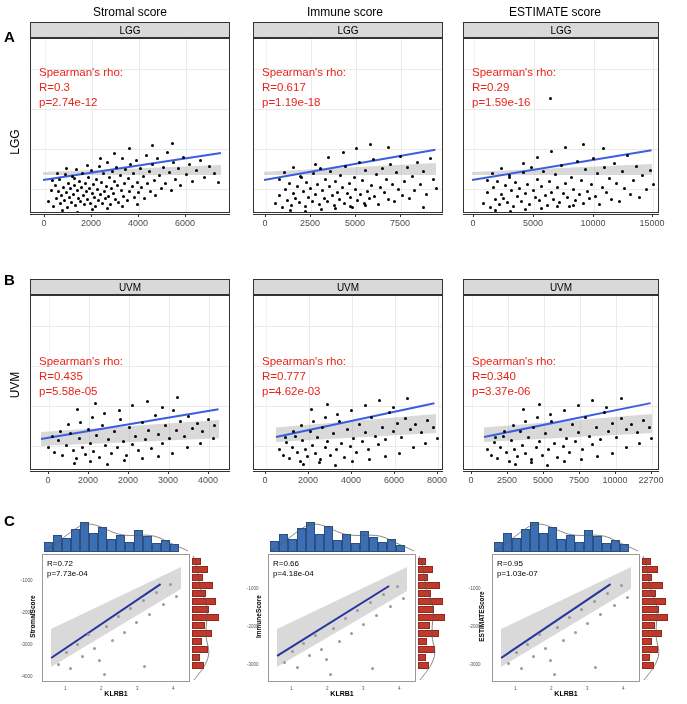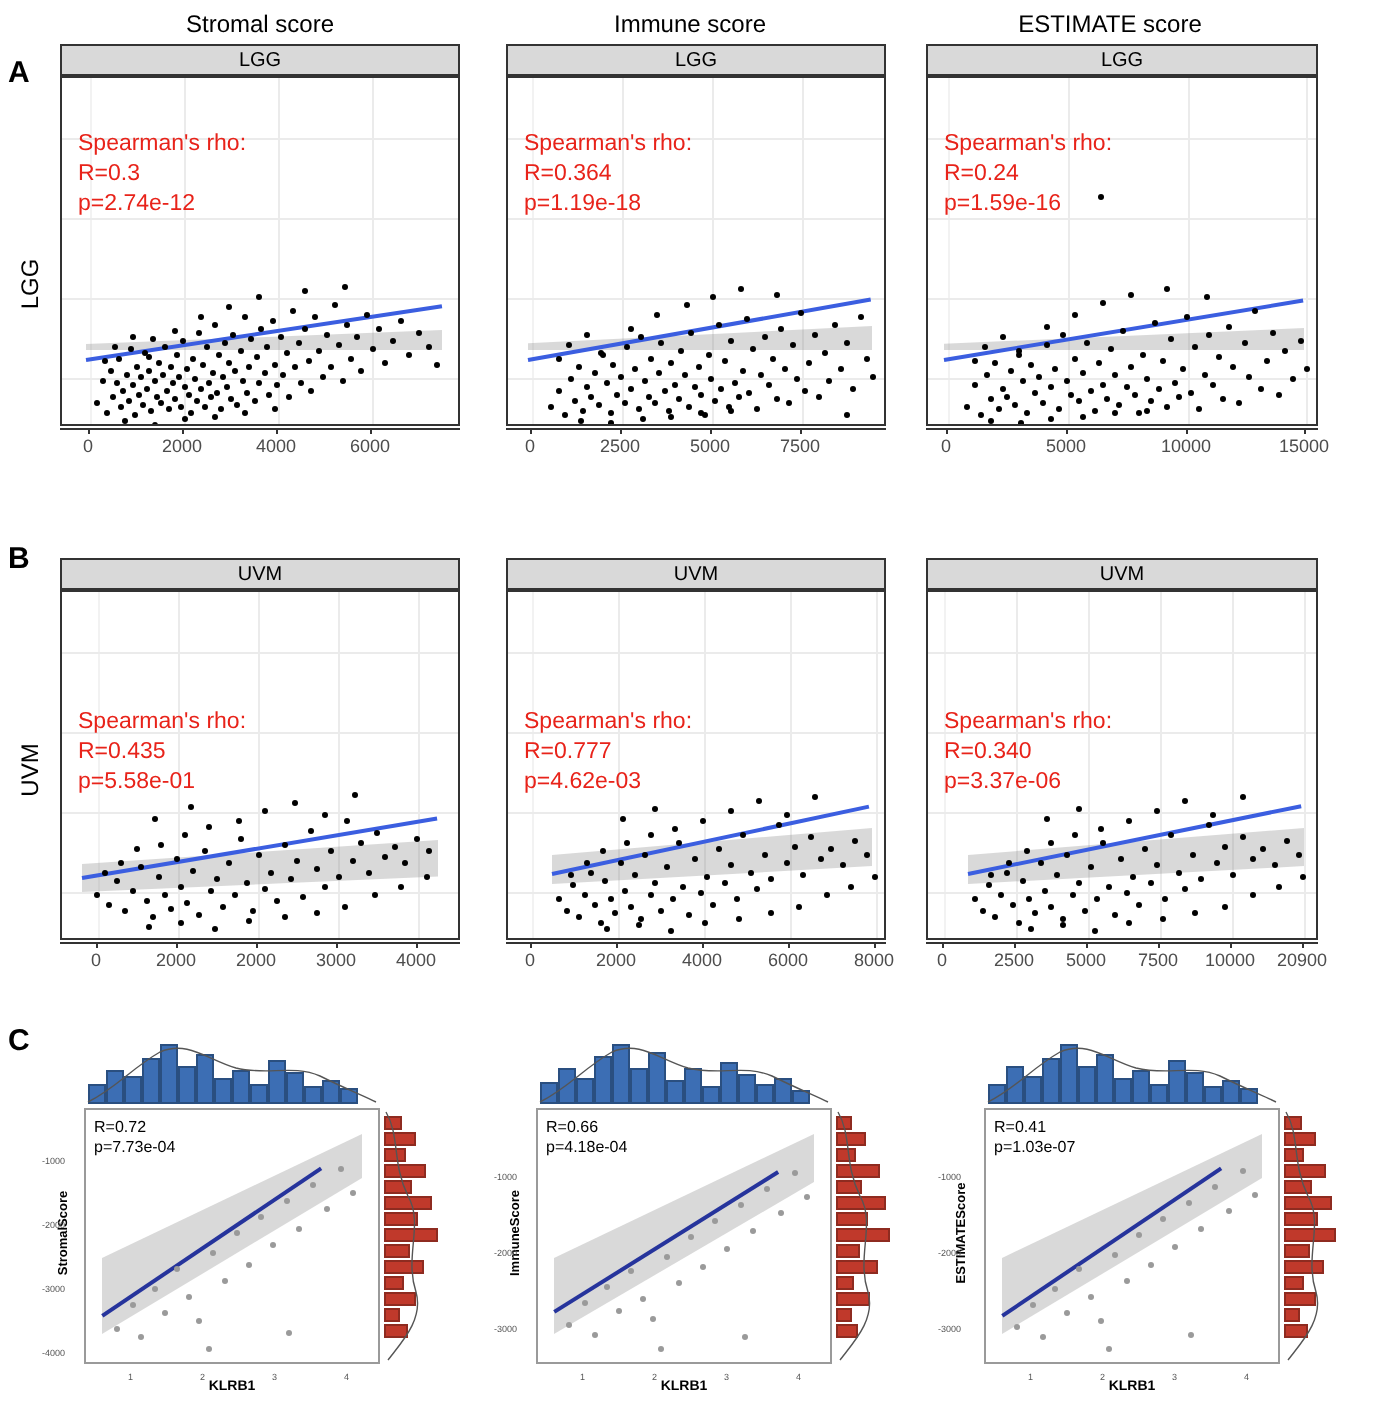--- a/index.html
+++ b/index.html
@@ -428,21 +428,21 @@
   <div class="pt" style="left:60px;top:124px;"></div>
     <div class="pt" style="left:73px;top:117px;"></div>
   <div class="pt" style="left:88px;top:112px;"></div>
     <div class="pt" style="left:101px;top:108px;"></div>
   <div class="pt" style="left:115px;top:104px;"></div>
     <div class="pt" style="left:133px;top:107px;"></div>
   <div class="pt" style="left:45px;top:136px;"></div>
     <div class="pt" style="left:38px;top:127px;"></div>
   <div class="pt" style="left:29px;top:132px;"></div>
     <div class="pt" style="left:24px;top:139px;"></div>
-  <div class="annot" style="left:8px;top:26px;"><span>Spearman's rho:</span><br><span>R=0.364</span><br><span>p=1.19e-18</span></div>
+  <div class="annot" style="left:8px;top:26px;"><span>Spearman's rho:</span><br><span>R=0.617</span><br><span>p=1.19e-18</span></div>
 </div>
 <div class="axisline" style="left:253px;top:214px;width:190px;"></div>
 <div class="tick" style="left:265px;top:214px;"></div>
 <div class="tick" style="left:310px;top:214px;"></div>
 <div class="tick" style="left:355px;top:214px;"></div>
 <div class="tick" style="left:400px;top:214px;"></div>
 <div class="axis-label" style="left:250px;top:218px;width:30px;">0</div>
 <div class="axis-label" style="left:295px;top:218px;width:30px;">2500</div>
 <div class="axis-label" style="left:340px;top:218px;width:30px;">5000</div>
 <div class="axis-label" style="left:385px;top:218px;width:30px;">7500</div>
@@ -545,21 +545,21 @@
     <div class="pt" style="left:72px;top:117px;"></div>
   <div class="pt" style="left:86px;top:111px;"></div>
     <div class="pt" style="left:100px;top:107px;"></div>
   <div class="pt" style="left:118px;top:104px;"></div>
     <div class="pt" style="left:138px;top:108px;"></div>
   <div class="pt" style="left:44px;top:137px;"></div>
     <div class="pt" style="left:36px;top:128px;"></div>
   <div class="pt" style="left:27px;top:133px;"></div>
     <div class="pt" style="left:22px;top:140px;"></div>
   <div class="pt" style="left:85px;top:58px;"></div>
-  <div class="annot" style="left:8px;top:26px;"><span>Spearman's rho:</span><br><span>R=0.24</span><br><span>p=1.59e-16</span></div>
+  <div class="annot" style="left:8px;top:26px;"><span>Spearman's rho:</span><br><span>R=0.29</span><br><span>p=1.59e-16</span></div>
 </div>
 <div class="axisline" style="left:463px;top:214px;width:196px;"></div>
 <div class="tick" style="left:473px;top:214px;"></div>
 <div class="tick" style="left:533px;top:214px;"></div>
 <div class="tick" style="left:593px;top:214px;"></div>
 <div class="tick" style="left:652px;top:214px;"></div>
 <div class="axis-label" style="left:458px;top:218px;width:30px;">0</div>
 <div class="axis-label" style="left:518px;top:218px;width:30px;">5000</div>
 <div class="axis-label" style="left:578px;top:218px;width:30px;">10000</div>
 <div class="axis-label" style="left:637px;top:218px;width:30px;">15000</div>
@@ -641,21 +641,21 @@
     <div class="pt" style="left:75px;top:167px;"></div>
   <div class="pt" style="left:92px;top:163px;"></div>
     <div class="pt" style="left:110px;top:161px;"></div>
   <div class="pt" style="left:126px;top:159px;"></div>
     <div class="pt" style="left:140px;top:156px;"></div>
   <div class="pt" style="left:155px;top:150px;"></div>
     <div class="pt" style="left:168px;top:146px;"></div>
   <div class="pt" style="left:181px;top:141px;"></div>
     <div class="pt" style="left:63px;top:106px;"></div>
   <div class="pt" style="left:45px;top:112px;"></div>
-  <div class="annot" style="left:8px;top:58px;"><span>Spearman's rho:</span><br><span>R=0.435</span><br><span>p=5.58e-01</span></div>
+  <div class="annot" style="left:8px;top:58px;"><span>Spearman's rho:</span><br><span>R=0.435</span><br><span>p=5.58e-05</span></div>
 </div>
 <div class="axisline" style="left:30px;top:471px;width:200px;"></div>
 <div class="tick" style="left:48px;top:471px;"></div>
 <div class="tick" style="left:88px;top:471px;"></div>
 <div class="tick" style="left:128px;top:471px;"></div>
 <div class="tick" style="left:168px;top:471px;"></div>
 <div class="tick" style="left:208px;top:471px;"></div>
 <div class="axis-label" style="left:33px;top:475px;width:30px;">0</div>
 <div class="axis-label" style="left:73px;top:475px;width:30px;">2000</div>
 <div class="axis-label" style="left:113px;top:475px;width:30px;">2000</div>
@@ -852,21 +852,21 @@
 <div class="tick" style="left:507px;top:471px;"></div>
 <div class="tick" style="left:543px;top:471px;"></div>
 <div class="tick" style="left:579px;top:471px;"></div>
 <div class="tick" style="left:615px;top:471px;"></div>
 <div class="tick" style="left:651px;top:471px;"></div>
 <div class="axis-label" style="left:458px;top:475px;width:26px;">0</div>
 <div class="axis-label" style="left:494px;top:475px;width:26px;">2500</div>
 <div class="axis-label" style="left:530px;top:475px;width:26px;">5000</div>
 <div class="axis-label" style="left:566px;top:475px;width:26px;">7500</div>
 <div class="axis-label" style="left:602px;top:475px;width:26px;">10000</div>
-<div class="axis-label" style="left:638px;top:475px;width:26px;">20900</div>
+<div class="axis-label" style="left:638px;top:475px;width:26px;">22700</div>
 
 <div class="c-panel" style="left:22px;top:518px;width:190px;height:182px;">
 
   <div style="position:absolute;left:20px;top:0;width:148px;height:34px;">
     <div class="histbar" style="left:2px;bottom:0;width:9px;height:10px;"></div>
     <div class="histbar" style="left:11px;bottom:0;width:9px;height:17px;"></div>
     <div class="histbar" style="left:20px;bottom:0;width:9px;height:14px;"></div>
     <div class="histbar" style="left:29px;bottom:0;width:9px;height:23px;"></div>
     <div class="histbar" style="left:38px;bottom:0;width:9px;height:30px;"></div>
     <div class="histbar" style="left:47px;bottom:0;width:9px;height:19px;"></div>
@@ -1060,21 +1060,21 @@
     <div class="pt-grey" style="left:87px;top:53px;"></div>
     <div class="pt-grey" style="left:93px;top:67px;"></div>
     <div class="pt-grey" style="left:100px;top:45px;"></div>
     <div class="pt-grey" style="left:106px;top:58px;"></div>
     <div class="pt-grey" style="left:113px;top:37px;"></div>
     <div class="pt-grey" style="left:120px;top:49px;"></div>
     <div class="pt-grey" style="left:127px;top:29px;"></div>
     <div class="pt-grey" style="left:133px;top:41px;"></div>
     <div class="pt-grey" style="left:60px;top:118px;"></div>
     <div class="pt-grey" style="left:101px;top:111px;"></div>
-    <div class="annot-small" style="left:4px;top:4px;"><span>R=0.41</span><br><span>p=1.03e-07</span></div>
+    <div class="annot-small" style="left:4px;top:4px;"><span>R=0.95</span><br><span>p=1.03e-07</span></div>
   </div>
   <div style="position:absolute;left:174px;top:36px;width:32px;height:128px;">
     <div class="histbar-r" style="left:0;top:4px;height:7px;width:9px;"></div>
     <div class="histbar-r" style="left:0;top:12px;height:7px;width:16px;"></div>
     <div class="histbar-r" style="left:0;top:20px;height:7px;width:10px;"></div>
     <div class="histbar-r" style="left:0;top:28px;height:7px;width:21px;"></div>
     <div class="histbar-r" style="left:0;top:36px;height:7px;width:14px;"></div>
     <div class="histbar-r" style="left:0;top:44px;height:7px;width:24px;"></div>
     <div class="histbar-r" style="left:0;top:52px;height:7px;width:17px;"></div>
     <div class="histbar-r" style="left:0;top:60px;height:7px;width:26px;"></div>

